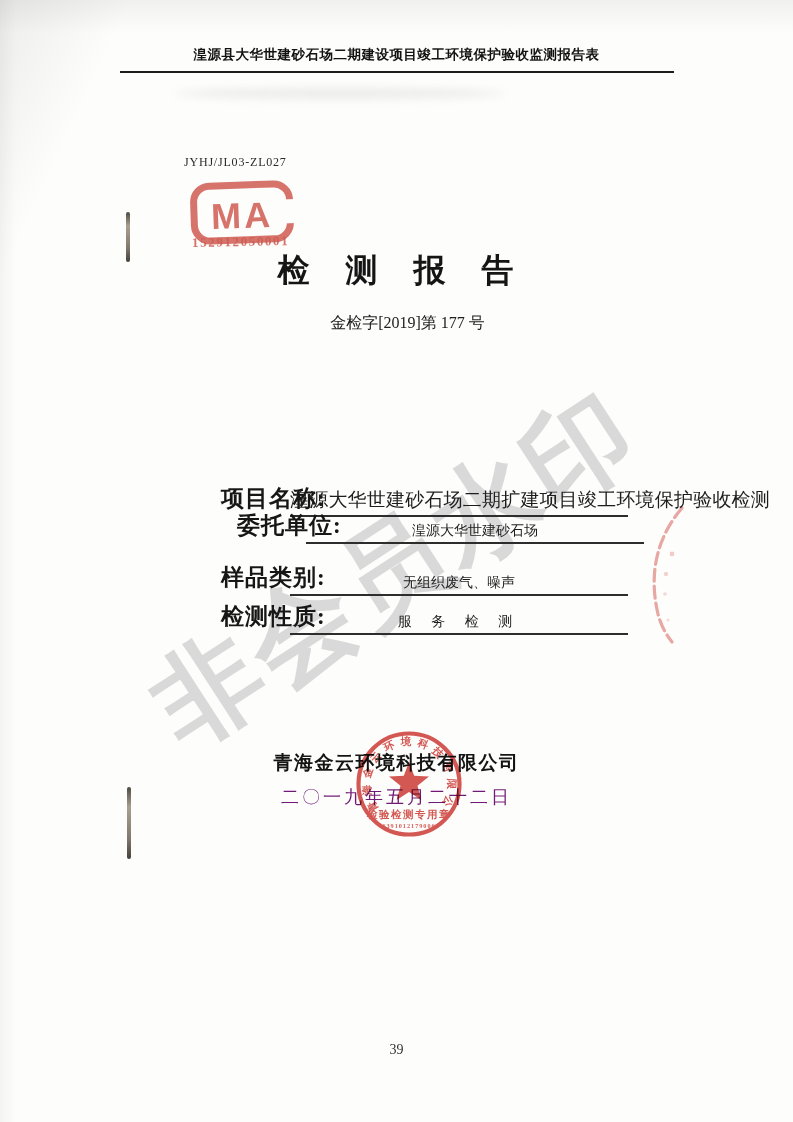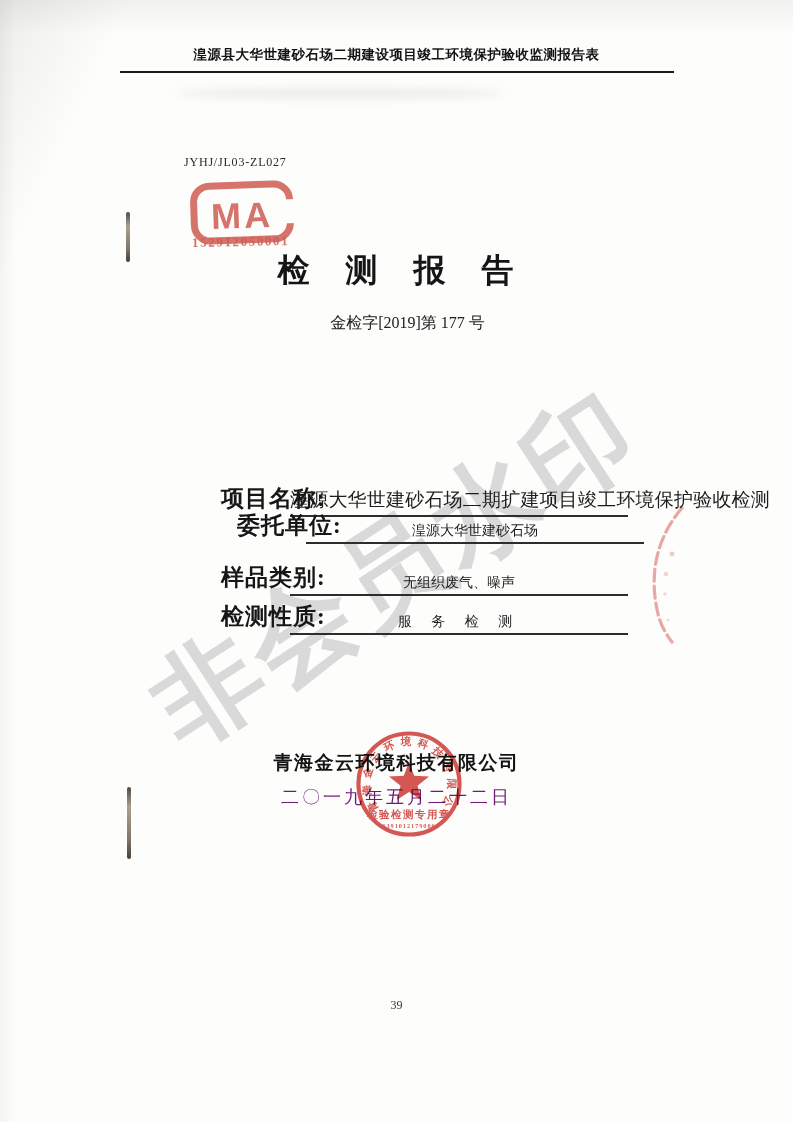--- a/index.html
+++ b/index.html
@@ -42,21 +42,21 @@
   .date{position:absolute;top:785px;left:0;right:0;text-align:center;
     font-size:18px;letter-spacing:3px;color:#701a75;}
   .seal{position:absolute;left:354px;top:730px;width:110px;height:110px;
     mix-blend-mode:multiply;opacity:.88;}
   .edge-seal{position:absolute;left:632px;top:502px;width:64px;height:150px;opacity:.6;
     mix-blend-mode:multiply;}
   .binding-mark{position:absolute;width:4px;border-radius:2px;opacity:.85;
     background:linear-gradient(#2f2a22,#9a8f7c 28%,#6b6154 72%,#241f18);}
   .bm1{left:126px;top:212px;height:50px;}
   .bm2{left:127px;top:787px;height:72px;}
-  .page-num{position:absolute;top:998px;left:0;right:0;text-align:center;font-size:12px;color:#333;}
+  .page-num{position:absolute;top:1042px;left:0;right:0;text-align:center;font-size:14px;color:#333;}
 </style>
 </head>
 <body>
 
 <div class="paper">
 
   <div class="scan-shade"></div>
   <div class="smudge"></div>
 
   <div class="header-title">湟源县大华世建砂石场二期建设项目竣工环境保护验收监测报告表</div>

